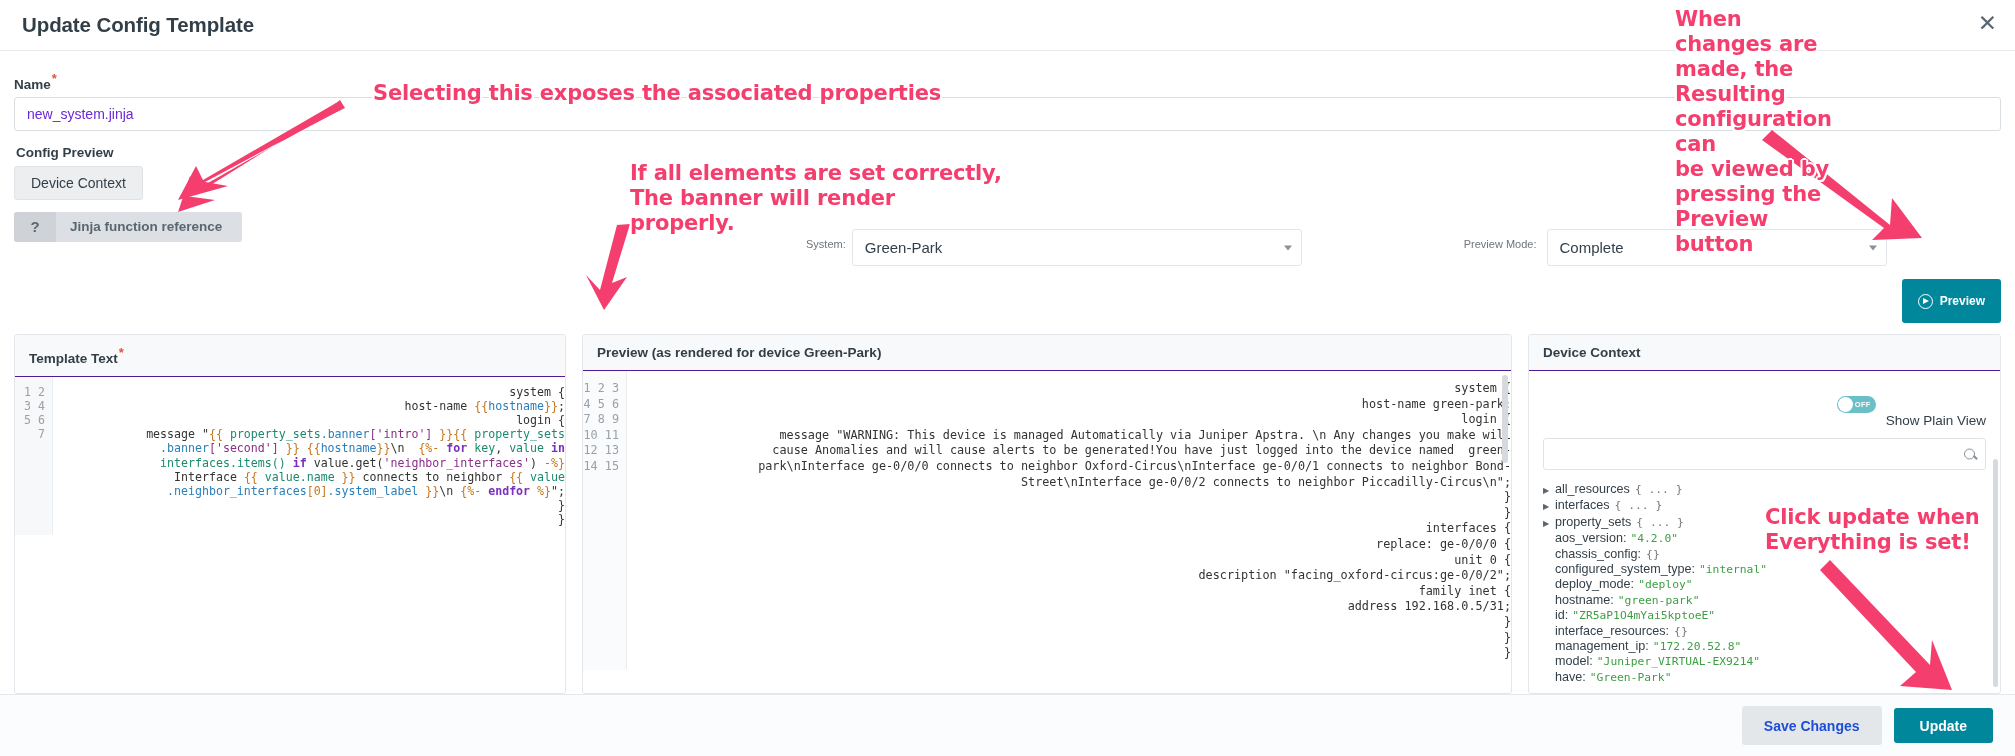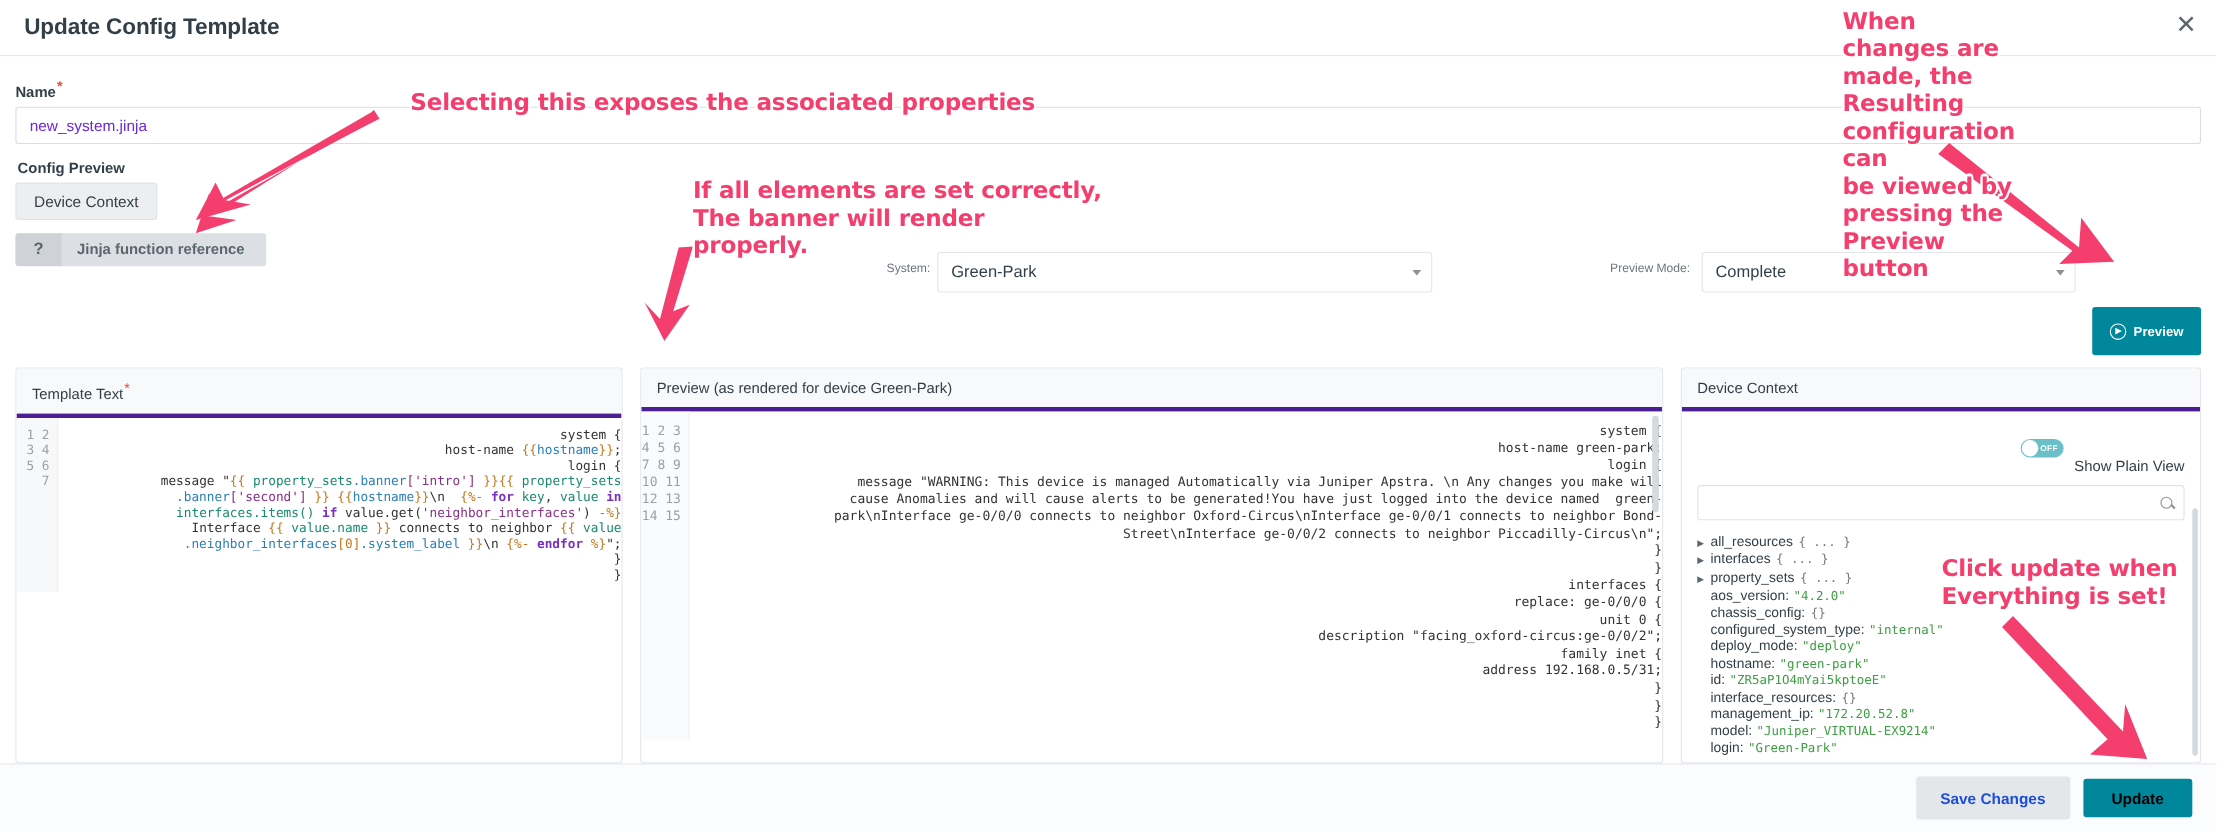--- a/index.html
+++ b/index.html
@@ -91,22 +91,22 @@
   
   .panels {
     position:absolute; left:14px; right:14px; top: 283px; bottom: 62px;
     display:flex; gap: 16px;
   }
   .panel { border:1px solid #e3e7eb; border-radius:3px; background:#fff; display:flex; flex-direction:column; overflow:hidden;}
   .panel-a { width: 552px; }
   .panel-b { width: 930px; }
   .panel-c { flex:1 1 auto; }
   .panel-head {
-    background:#f7f9fa; border-bottom:4px solid #4c1d95;
-    padding: 10px 14px; font-size:13.5px; font-weight:400; color:#333f48;
+    background:#f7f9fa; border-bottom:1px solid #4c1d95;
+    padding: 10px 14px; font-size:13.5px; font-weight:700; color:#333f48;
   }
   .panel-body { flex:1 1 auto; overflow:hidden; position:relative; }
 
   
   .code {
     display:flex; font-family:"DejaVu Sans Mono","Liberation Mono",monospace;
     font-size: 11.6px; line-height: 14.2px;
   }
   .gutter {
     background:#f7f8f9; color:#9aa1a8; text-align:right;
@@ -155,21 +155,21 @@
   .pb-scroll { position:absolute; right:3px; top:4px; height: 88px; width:6px; background:#d6dade; border-radius:3px;}
 
   
   .modal-foot {
     height: 62px; flex:0 0 62px; border-top:1px solid #e5e8ec; background:#fbfcfd;
     display:flex; align-items:center; justify-content:flex-end; gap:12px; padding: 0 22px;
     position:absolute; left:0; right:0; bottom:0;
   }
   .btn-sec { background:#e4e7ea; color:#1d4ed8; border:none; border-radius:3px;
     height:39px; padding:0 22px; font-size:14px; font-weight:700; cursor:pointer; font-family:"Liberation Sans",sans-serif;}
-  .btn-pri { background:#00879c; color:#000000; border:none; border-radius:3px;
+  .btn-pri { background:#00879c; color:#ffffff; border:none; border-radius:3px;
     height:35px; padding:0 26px; font-size:14px; font-weight:700; cursor:pointer; font-family:"Liberation Sans",sans-serif;}
 
   
   .anno {
     position:absolute; color:#f43e6e; font-weight:800; font-size:21px; line-height:25px;
     font-family:"DejaVu Sans", sans-serif; letter-spacing:-0.2px;
     text-shadow: 1.5px 1.5px 0 #ffffff, -1.5px 1.5px 0 #fff, 1.5px -1.5px 0 #fff, -1.5px -1.5px 0 #fff,
                  0 2px 0 #fff, 2px 0 0 #fff, 0 -2px 0 #fff, -2px 0 0 #fff;
     pointer-events:none; white-space:pre-line; z-index: 50;
   }
@@ -377,21 +377,21 @@
                   <span class="dc-key">management_ip:</span>
                   <span class="dc-val">"172.20.52.8"</span>
                 </div>
                 <div class="dc-row">
                   <span class="arrow"></span>
                   <span class="dc-key">model:</span>
                   <span class="dc-val">"Juniper_VIRTUAL-EX9214"</span>
                 </div>
                 <div class="dc-row">
                   <span class="arrow"></span>
-                  <span class="dc-key">login:</span>
+                  <span class="dc-key">have:</span>
                   <span class="dc-val">"Green-Park"</span>
                 </div>
               </div>
             <div class="dc-scroll"></div>
           </div>
         </div>
       </div>
 
     </div>
   </div>

